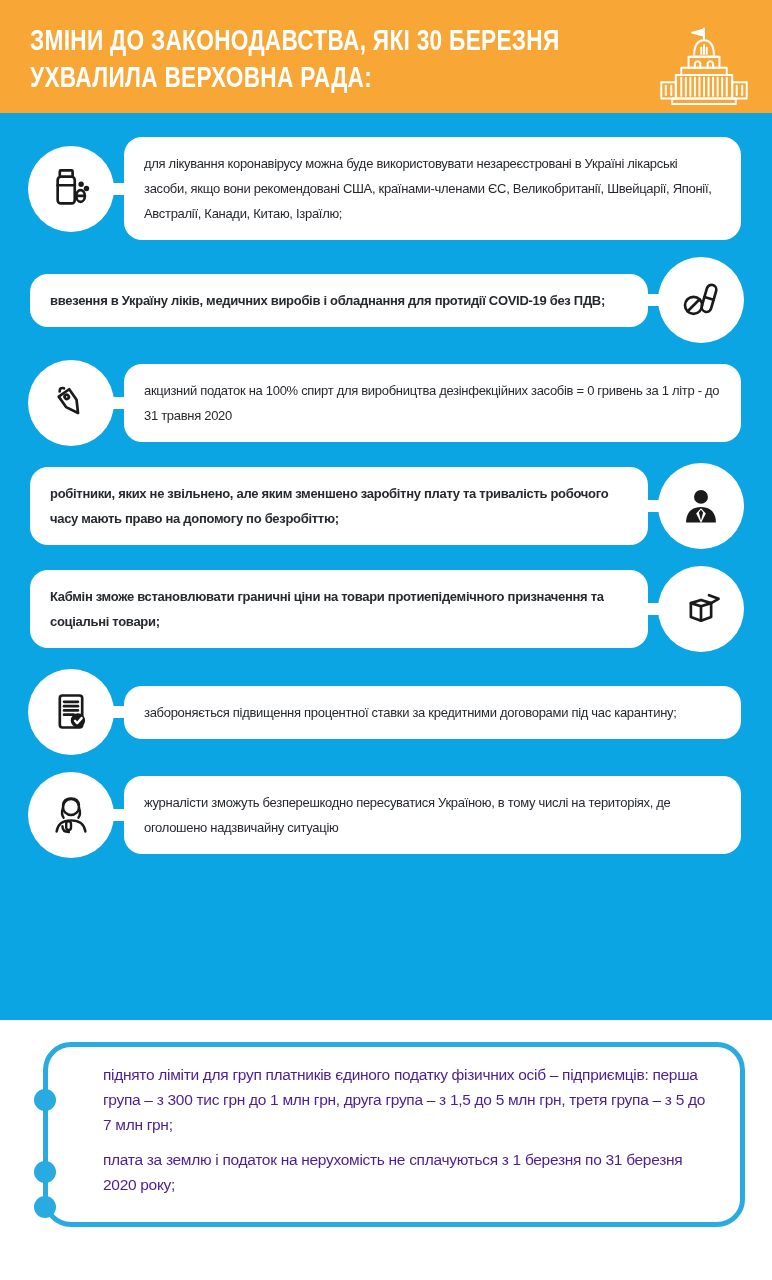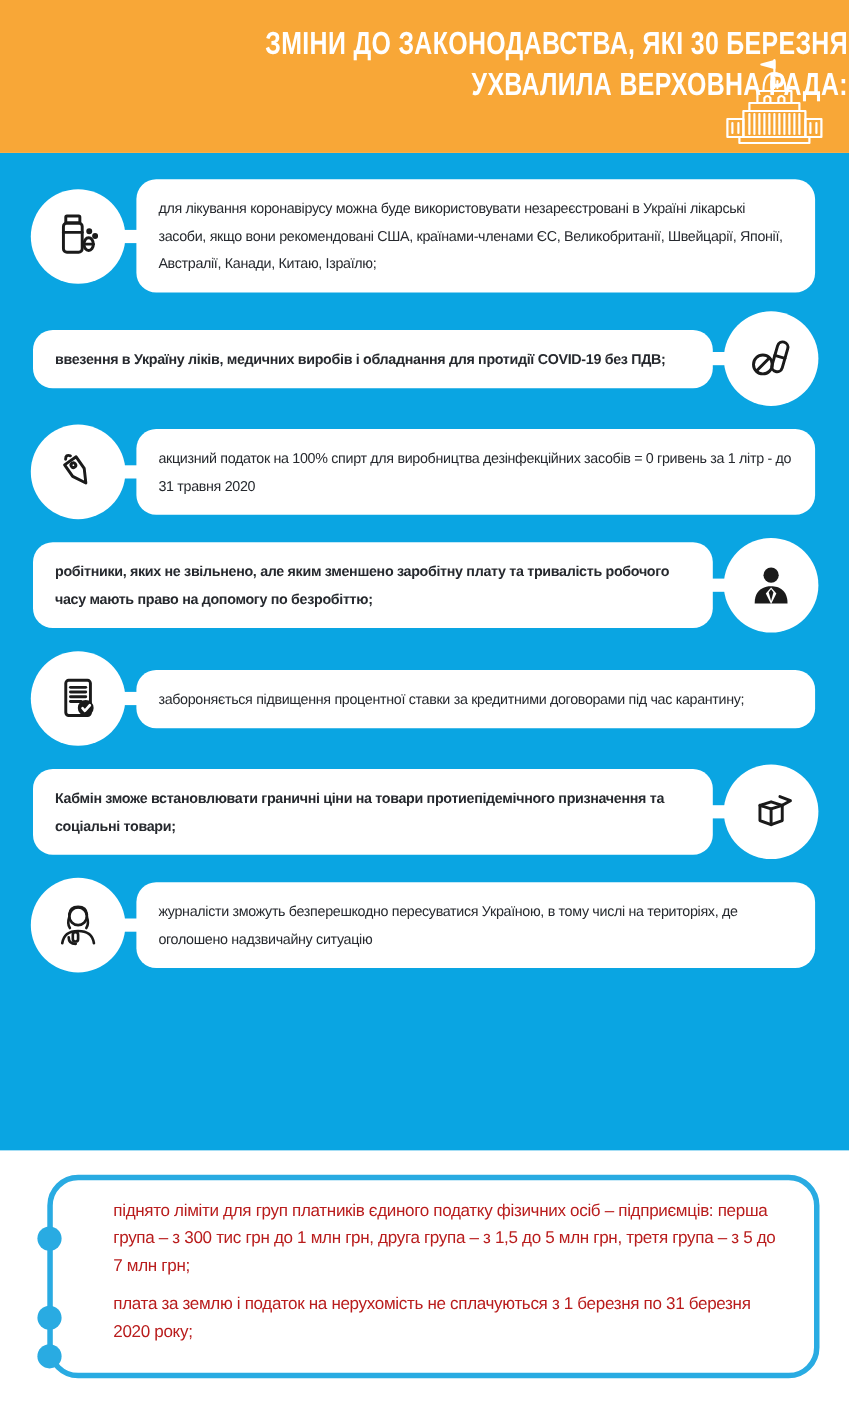--- a/index.html
+++ b/index.html
@@ -3,22 +3,22 @@
 <meta charset="utf-8">
 <style>
   html,body { margin:0; padding:0; }
   body {
     width:772px; height:1280px; overflow:hidden; background:#ffffff;
     font-family:"Liberation Sans","DejaVu Sans",sans-serif;
   }
 
   
   .header {
-    position:relative; height:139px; box-sizing:border-box;
-    background:#F8A737; padding:22px 0 0 18px;text-align:right;
+    position:relative; height:113px; box-sizing:border-box;
+    background:#F8A737; padding:22px 0 0 30px;
   }
   .title {
     margin:0; color:#ffffff; font-weight:700; font-size:29px; line-height:37px;
     letter-spacing:0.4px; text-transform:uppercase;
     transform:scaleX(0.78); transform-origin:0 0; width:128%;
   }
   .title span { display:block; white-space:nowrap; }
   .building { position:absolute; right:18px; bottom:0; }
 
   
@@ -43,21 +43,21 @@
   }
 
   
   .footer-sec { background:#ffffff; padding:22px 27px 0 43px; }
   .outline-card {
     border:5px solid #29ABE2; border-radius:28px;
     padding:10px 26px 10px 55px;
   }
   .outline-card p {
     position:relative; margin:0; padding:5px 0;
-    font-size:15.5px; line-height:25px; color:#b91c1c; letter-spacing:-0.3px;
+    font-size:15.5px; line-height:25px; color:#4c1d95; letter-spacing:-0.3px;
   }
   .dot {
     position:absolute; left:-69px; top:50%; margin-top:-11px;
     width:22px; height:22px; border-radius:50%; background:#29ABE2;
   }
 
   svg { display:block; }
 </style>
 </head>
 <body>
@@ -150,50 +150,50 @@
       <div class="bubble">
         <svg width="48" height="48" viewBox="0 0 90 90">
           <circle cx="45" cy="28" r="13" fill="#1A1A1A"></circle>
           <path d="M17 76 C17 54 31 47 45 47 C59 47 73 54 73 76 Z" fill="#1A1A1A"></path>
           <path d="M45 49 l-9 10 9 18 9 -18 z" fill="#FFFFFF"></path>
           <path d="M45 52 l-4 5 4 15 4 -15 z" fill="#1A1A1A"></path>
         </svg>
       </div>
     </div>
 
+    <div class="row right">
+      <div class="lawcard">
+        <p>Кабмін зможе встановлювати граничні ціни на товари протиепідемічного призначення та соціальні товари;</p>
+      </div>
+      <div class="connector"></div>
+      <div class="bubble">
+        <svg width="48" height="48" viewBox="0 0 90 90" fill="none" stroke="#1A1A1A" stroke-width="5" stroke-linecap="round" stroke-linejoin="round">
+          <path d="M26 34 L45 28 L64 34 L64 60 L45 67 L26 60 Z"></path>
+          <path d="M26 34 L45 40 L64 34"></path>
+          <path d="M45 40 L45 67"></path>
+          <path d="M64 34 L78 26 L60 19"></path>
+        </svg>
+      </div>
+    </div>
+
     <div class="row">
       <div class="bubble">
         <svg width="48" height="48" viewBox="0 0 90 90" fill="none" stroke="#1A1A1A" stroke-width="5" stroke-linecap="round" stroke-linejoin="round">
           <rect x="24" y="14" width="42" height="60" rx="5"></rect>
           <line x1="32" y1="26" x2="58" y2="26"></line>
           <line x1="32" y1="34" x2="58" y2="34"></line>
           <line x1="32" y1="42" x2="58" y2="42"></line>
           <line x1="32" y1="50" x2="50" y2="50"></line>
           <circle cx="58" cy="61" r="11" fill="#1A1A1A"></circle>
           <path d="M52.5 61.5 l4 4.5 8.5 -9.5" stroke="#FFFFFF" stroke-width="4.5"></path>
         </svg>
       </div>
       <div class="connector"></div>
       <div class="lawcard">
         <p>забороняється підвищення процентної ставки за кредитними договорами під час карантину;</p>
-      </div>
-    </div>
-
-    <div class="row right">
-      <div class="lawcard">
-        <p>Кабмін зможе встановлювати граничні ціни на товари протиепідемічного призначення та соціальні товари;</p>
-      </div>
-      <div class="connector"></div>
-      <div class="bubble">
-        <svg width="48" height="48" viewBox="0 0 90 90" fill="none" stroke="#1A1A1A" stroke-width="5" stroke-linecap="round" stroke-linejoin="round">
-          <path d="M26 34 L45 28 L64 34 L64 60 L45 67 L26 60 Z"></path>
-          <path d="M26 34 L45 40 L64 34"></path>
-          <path d="M45 40 L45 67"></path>
-          <path d="M64 34 L78 26 L60 19"></path>
-        </svg>
       </div>
     </div>
 
     <div class="row">
       <div class="bubble">
         <svg width="48" height="48" viewBox="0 0 90 90" fill="none" stroke="#1A1A1A" stroke-width="4.5" stroke-linecap="round" stroke-linejoin="round">
           <circle cx="45" cy="30" r="15"></circle>
           <path d="M30 27 q1 -13 15 -13 q14 0 15 13"></path>
           <path d="M30 31 q-4 12 1 19"></path>
           <path d="M60 31 q4 12 -1 19"></path>

